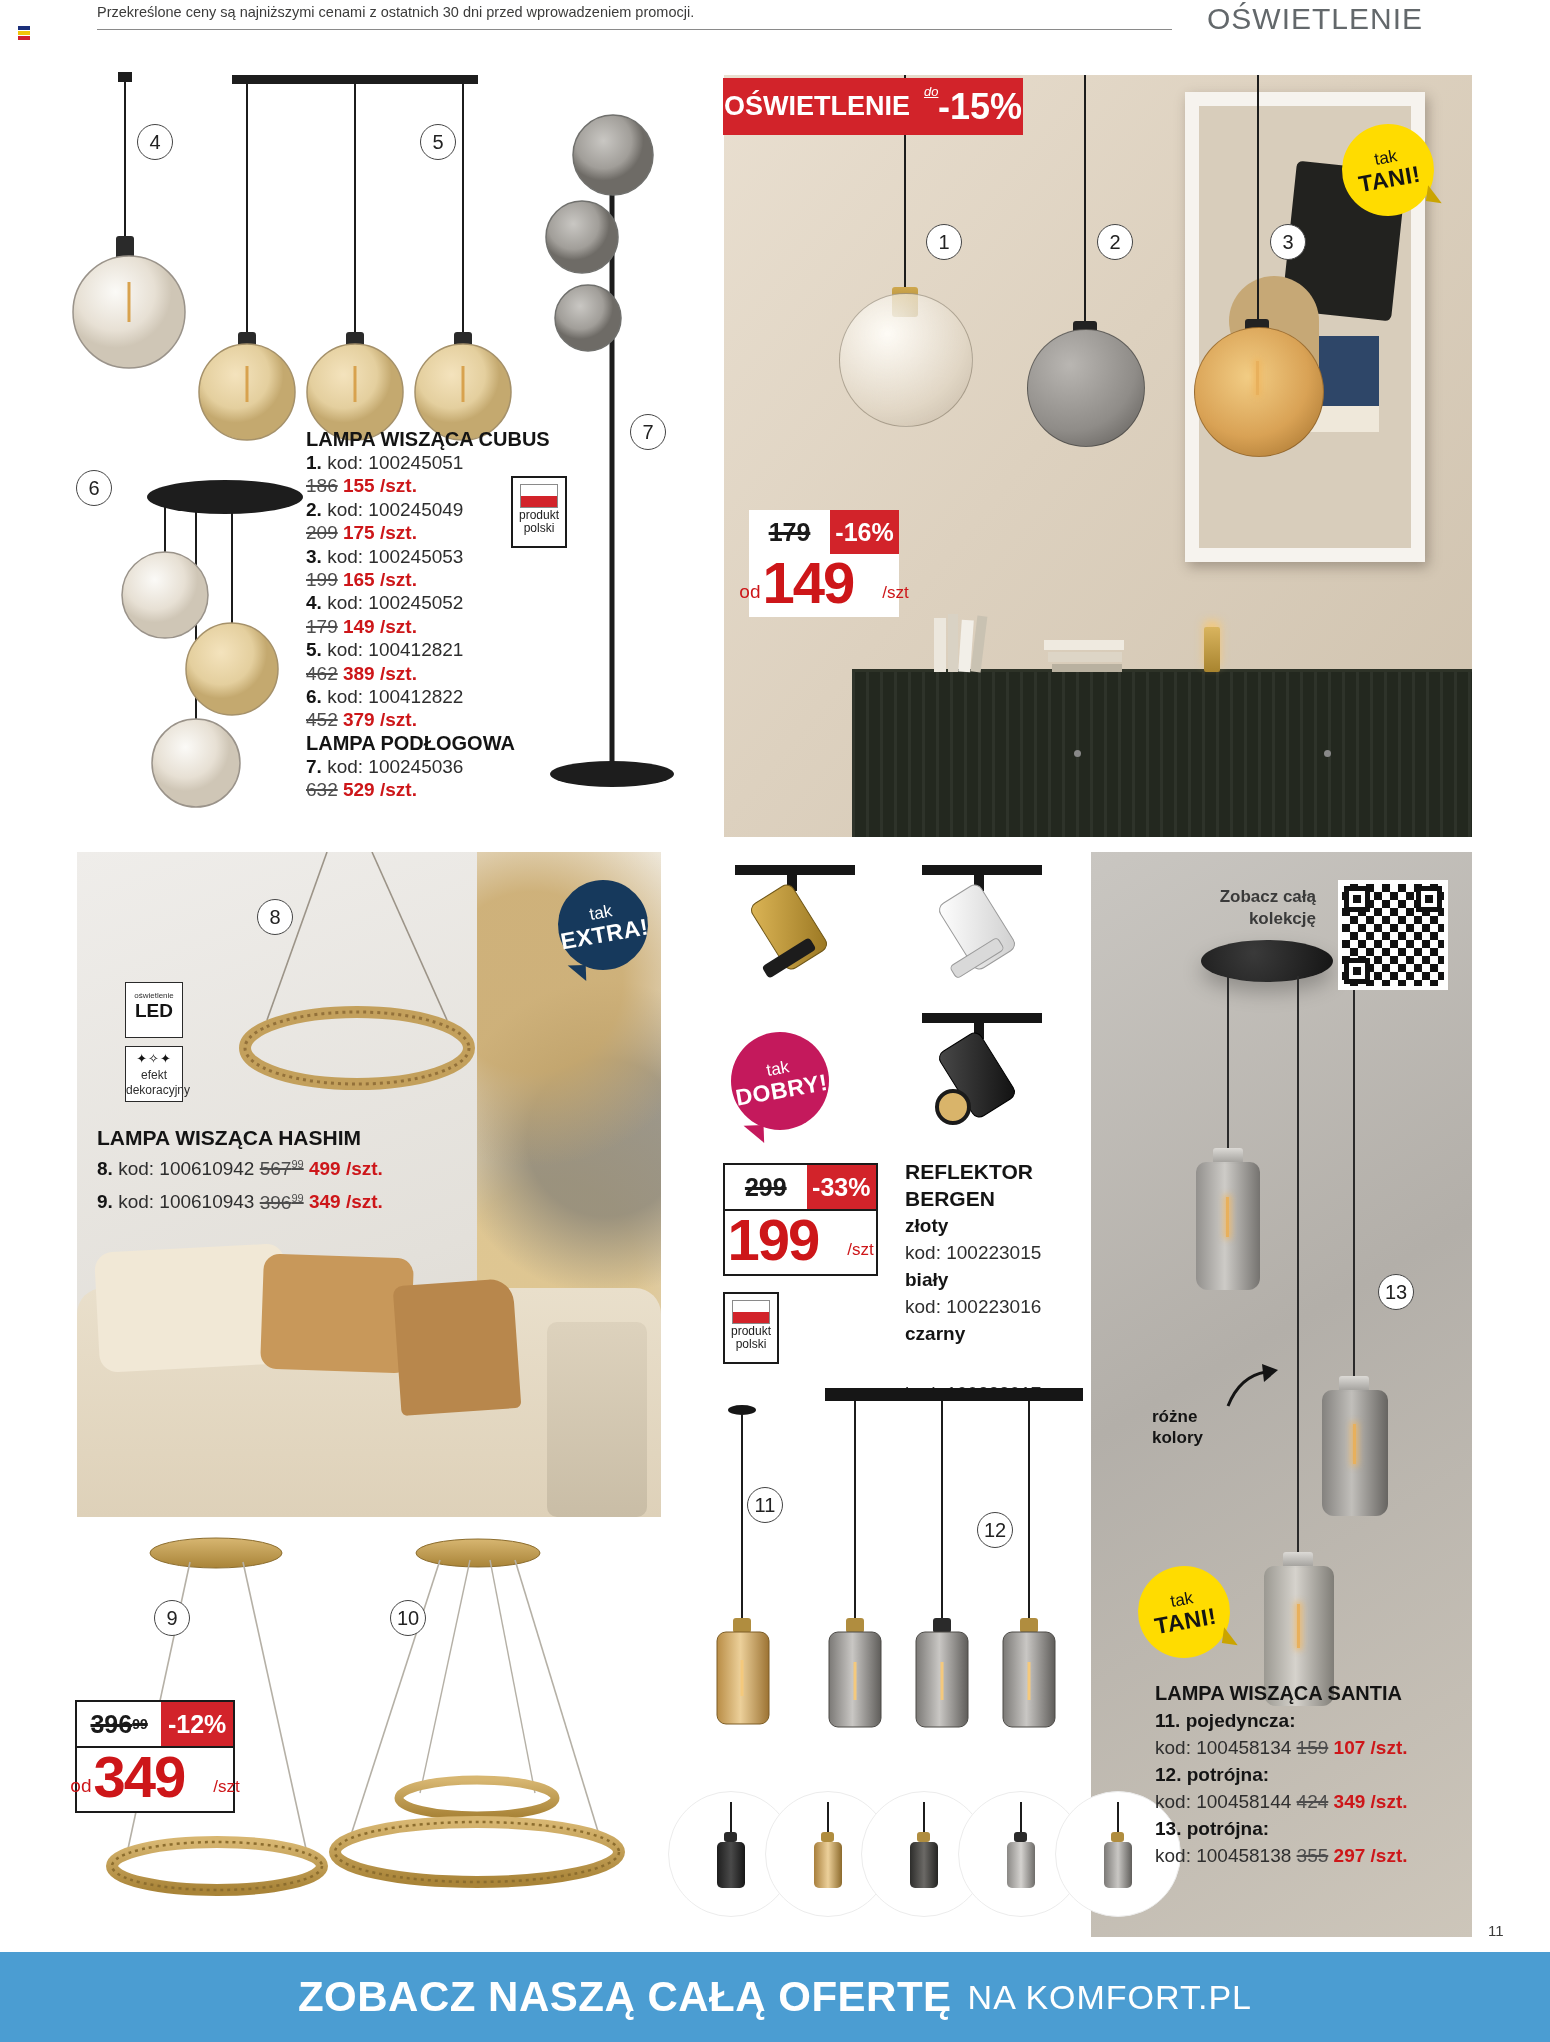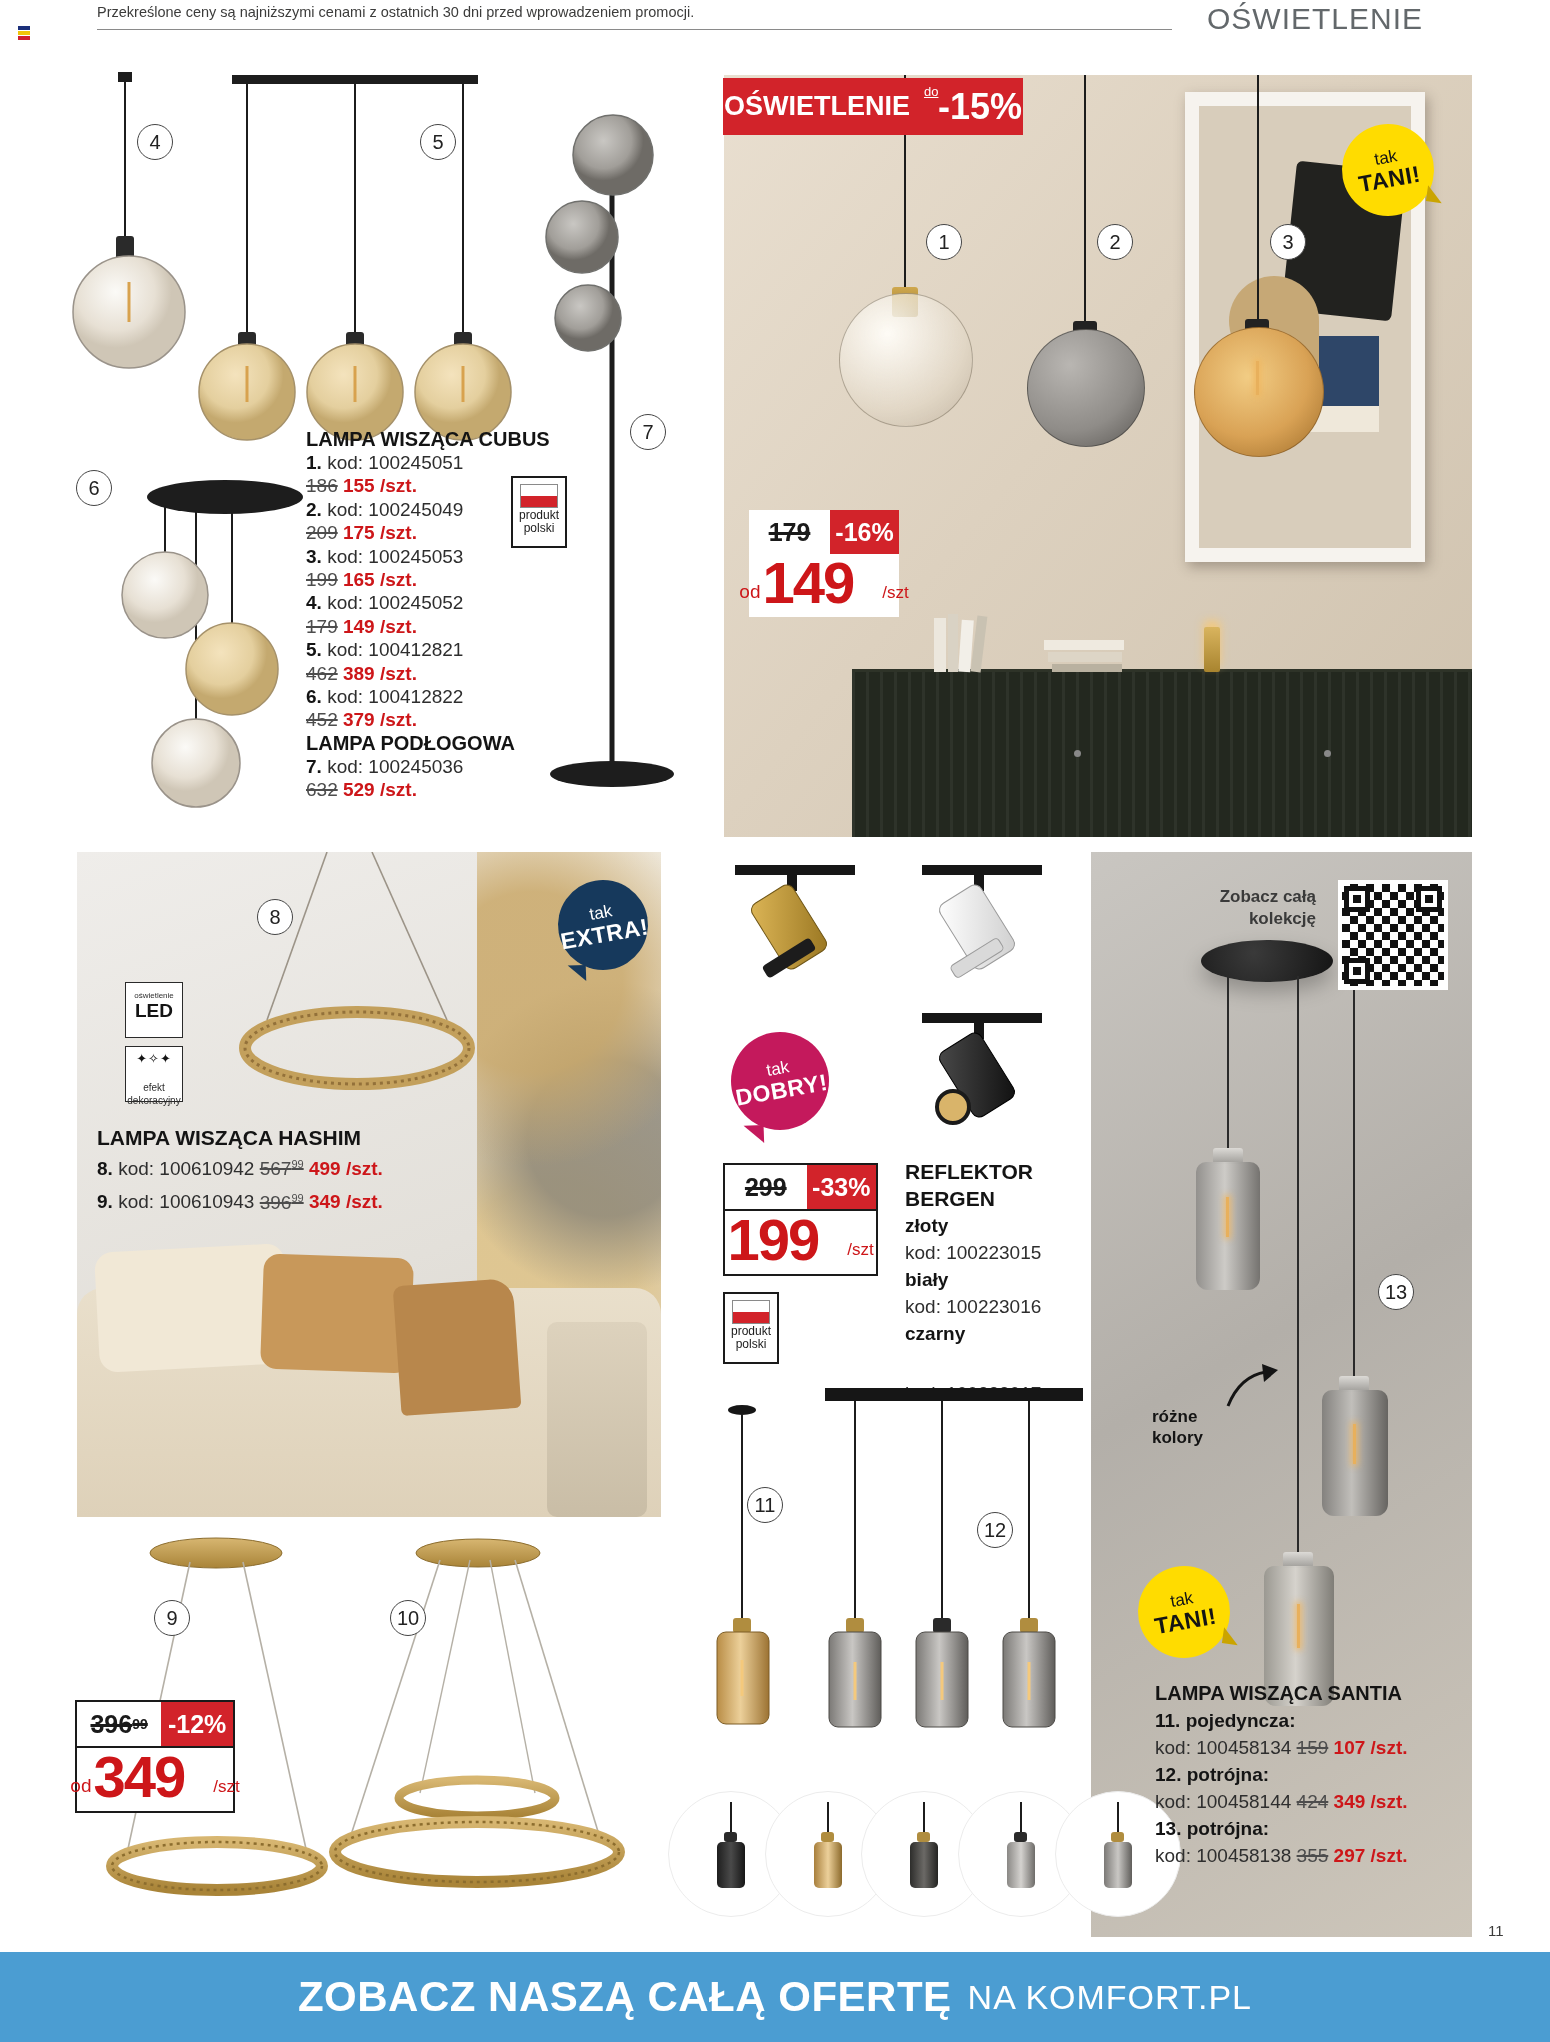--- a/index.html
+++ b/index.html
@@ -65,21 +65,21 @@
       background:linear-gradient(160deg,#efedea 0%,#e3e0da 60%,#d8d4cc 100%);overflow:hidden;z-index:1;}
   .photo3{left:1091px;top:852px;width:381px;height:1085px;
       background:linear-gradient(150deg,#c9c6c1 0%,#b3afa9 45%,#cdc6ba 100%);overflow:hidden;z-index:1;}
   .cord{position:absolute;width:2px;background:#1c1c1c;}
   .globe{position:absolute;border-radius:50%;}
   .cap{position:absolute;border-radius:3px;}
   .promo-banner{position:absolute;left:0;top:3px;width:300px;height:57px;background:#d2232a;color:#fff;
       display:flex;align-items:center;justify-content:center;gap:14px;z-index:9;}
   .promo-banner .b-title{font-size:27px;font-weight:bold;}
   .promo-banner .b-disc{position:relative;font-size:36px;font-weight:bold;padding-left:14px;}
-  .promo-banner .b-do{position:absolute;left:0;top:-2px;font-size:13px;font-weight:normal;text-decoration:underline;}
+  .promo-banner .b-do{position:absolute;left:0;top:-2px;font-size:13px;font-weight:normal;text-decoration:underline;font-style:italic;}
   .shade{position:absolute;box-sizing:border-box;}
   .filament{position:absolute;width:3px;background:#e8b05c;box-shadow:0 0 6px 2px rgba(240,180,90,.8);}
   .variant-circle{position:absolute;width:124px;height:124px;border-radius:50%;background:#fff;
       border:1px solid #ececec;z-index:3;}
   .qr{position:absolute;width:102px;height:102px;background:
       repeating-conic-gradient(#111 0 25%,#fff 0 50%);background-size:16px 16px;border:4px solid #fff;z-index:5;}
   .qr .finder{position:absolute;width:26px;height:26px;background:#111;box-shadow:inset 0 0 0 5px #fff inset;}
   .qr .finder::after{content:"";position:absolute;left:5px;top:5px;width:16px;height:16px;background:#fff;}
   .qr .finder::before{content:"";position:absolute;left:9px;top:9px;width:8px;height:8px;background:#111;z-index:1;}
   
@@ -283,21 +283,21 @@
     <span class="t1">tak</span>
       <span class="t2">EXTRA!</span>
   </div>
 
   <div class="abs" style="left:125px;top:982px;width:58px;height:56px;background:#fff;border:1.5px solid #2a2a2a;box-sizing:border-box;text-align:center;z-index:8;">
     <div style="font-size:8px;margin-top:8px;">oświetlenie</div>
     <div style="font-size:19px;font-weight:bold;color:#141414;">LED</div>
   </div>
   <div class="abs" style="left:125px;top:1046px;width:58px;height:56px;background:#fff;border:1.5px solid #2a2a2a;box-sizing:border-box;text-align:center;z-index:8;">
     <div style="font-size:13px;letter-spacing:1px;color:#141414;margin-top:4px;">✦✧✦</div>
-    <div style="font-size:10px;line-height:1.25;margin-top:16px;"><span>efekt</span><br><span>dekoracyjny</span></div>
+    <div style="font-size:12px;line-height:1.25;margin-top:2px;"><span>efekt</span><br><span>dekoracyjny</span></div>
   </div>
 
   <div class="abs one-line-rows" style="left:97px;top:1126px;width:560px;z-index:8;">
     <div class="prod-title" style="font-size:21px;">LAMPA WISZĄCA HASHIM</div>
     <div class="prow"><span class="num">8.</span> <span>kod: 100610942</span> <span class="oldp"><span>567</span><sup>99</sup></span> <span class="redp"><span>499</span> <span>/szt.</span></span></div>
     <div class="prow"><span class="num">9.</span> <span>kod: 100610943</span> <span class="oldp"><span>396</span><sup>99</sup></span> <span class="redp"><span>349</span> <span>/szt.</span></span></div>
   </div>
 
   <svg class="abs" style="left:717px;top:855px;" width="370" height="290" viewBox="0 0 370 290">
     <defs>

